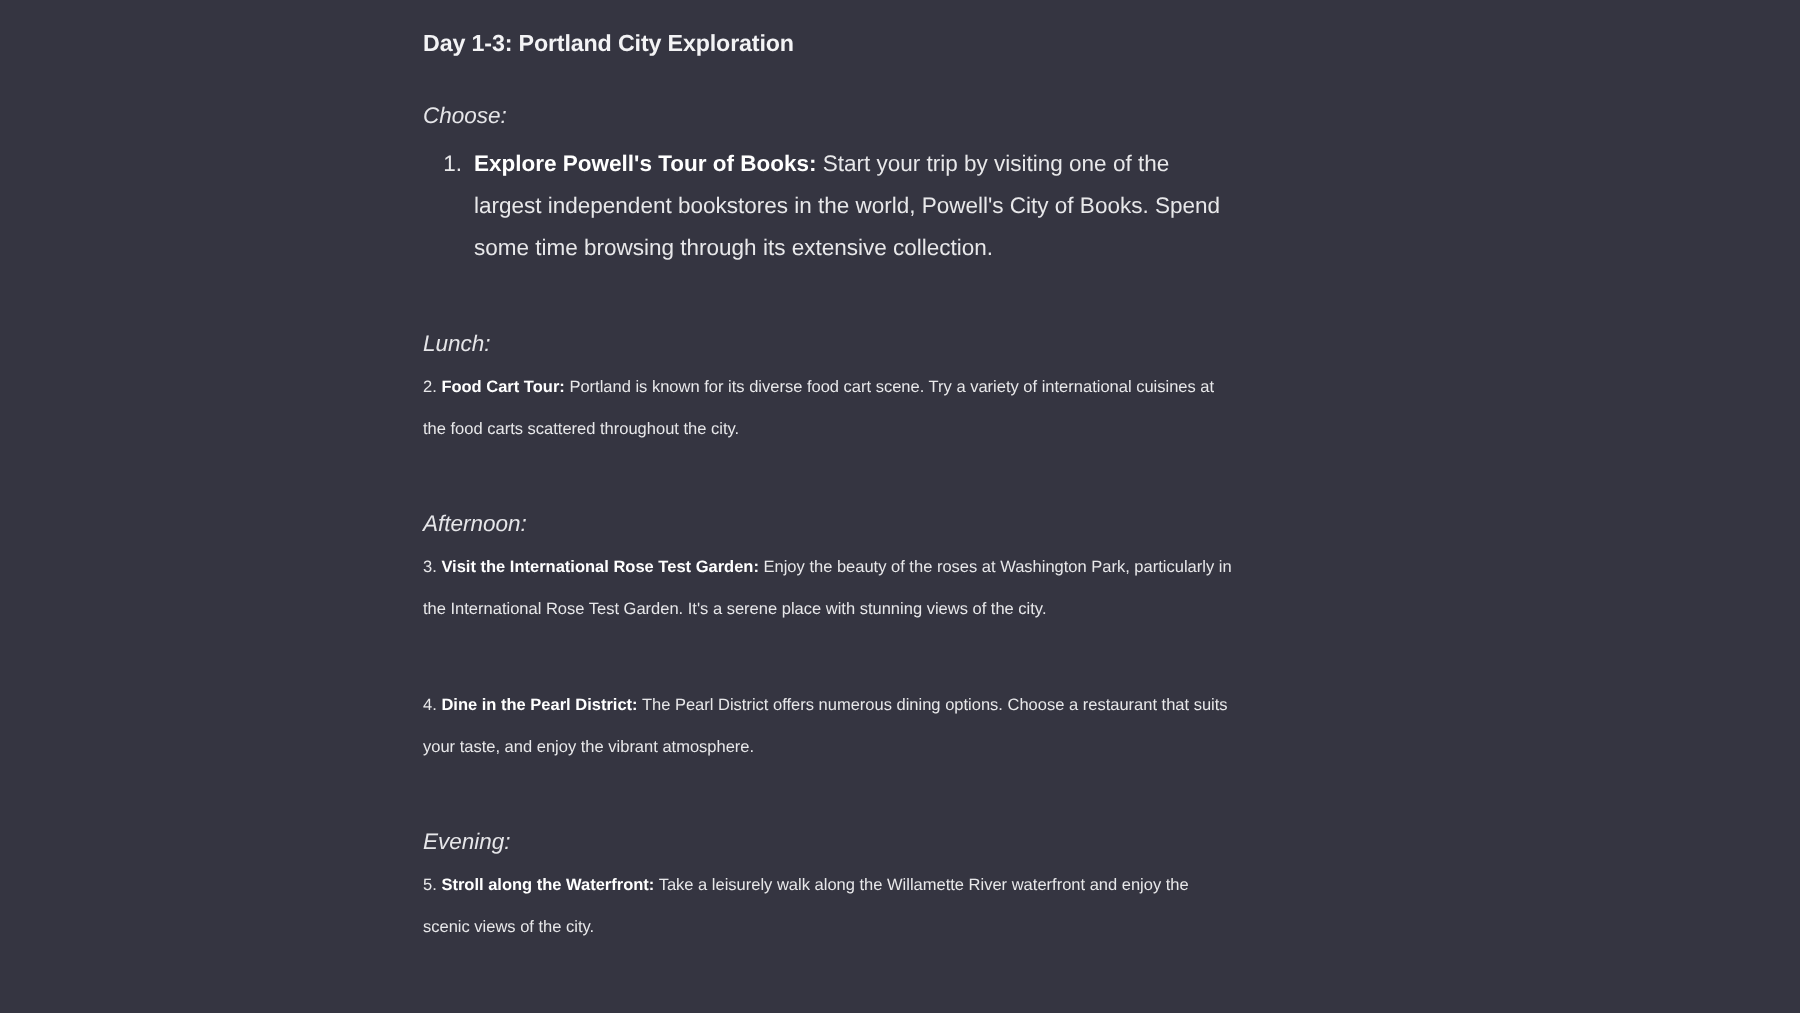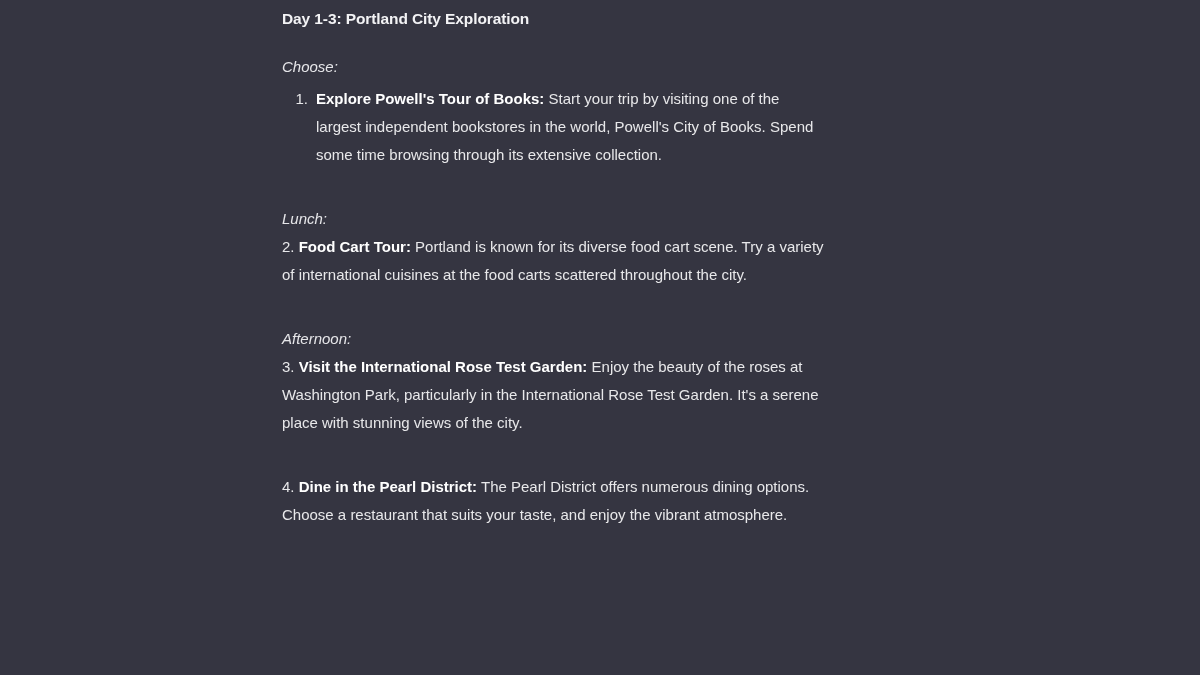--- a/index.html
+++ b/index.html
@@ -19,21 +19,21 @@
     position: relative;
     width: 1200px;
     height: 675px;
     background: #353541;
   }
   .content {
     position: absolute;
     left: 264px;
     top: 0px;
     width: 560px;
-    padding-top: 5px;
+    padding-top: 16px;
   }
   .heading {
     font-size: 15.5px;
     font-weight: bold;
     color: #f3f3f5;
     line-height: 28px;
     margin: 0 0 0 18px;
     letter-spacing: -0.1px;
   }
   .timelabel {
@@ -70,21 +70,21 @@
     line-height: 28px;
   }
   .li-body {
     flex: 1 1 auto;
     font-size: 15px;
     line-height: 28px;
     color: #e8e8ea;
   }
   .para {
     margin-left: 18px;
-    font-size: 15px;
+    font-size: 11px;
     line-height: 28px;
     color: #e8e8ea;
   }
   .para .num {
     color: #e8e8ea;
   }
   b.lead {
     font-weight: bold;
     color: #ffffff;
   }
@@ -116,15 +116,19 @@
 
     <div class="block">
       <div class="timelabel">Afternoon:</div>
       <div class="para"><span class="num">3.</span> <b class="lead">Visit the International Rose Test Garden:</b> <span>Enjoy the beauty of the roses at Washington Park, particularly in the International Rose Test Garden. It's a serene place with stunning views of the city.</span></div>
     </div>
 
     <div class="block">
       <div class="para"><span class="num">4.</span> <b class="lead">Dine in the Pearl District:</b> <span>The Pearl District offers numerous dining options. Choose a restaurant that suits your taste, and enjoy the vibrant atmosphere.</span></div>
     </div>
 
+    <div class="block">
+      <div class="timelabel">Evening:</div>
+      <div class="para"><span class="num">5.</span> <b class="lead">Stroll along the Waterfront:</b> <span>Take a leisurely walk along the Willamette River waterfront and enjoy the scenic views of the city.</span></div>
+    </div>
 
   </div>
 </div>
 
 </body></html>

